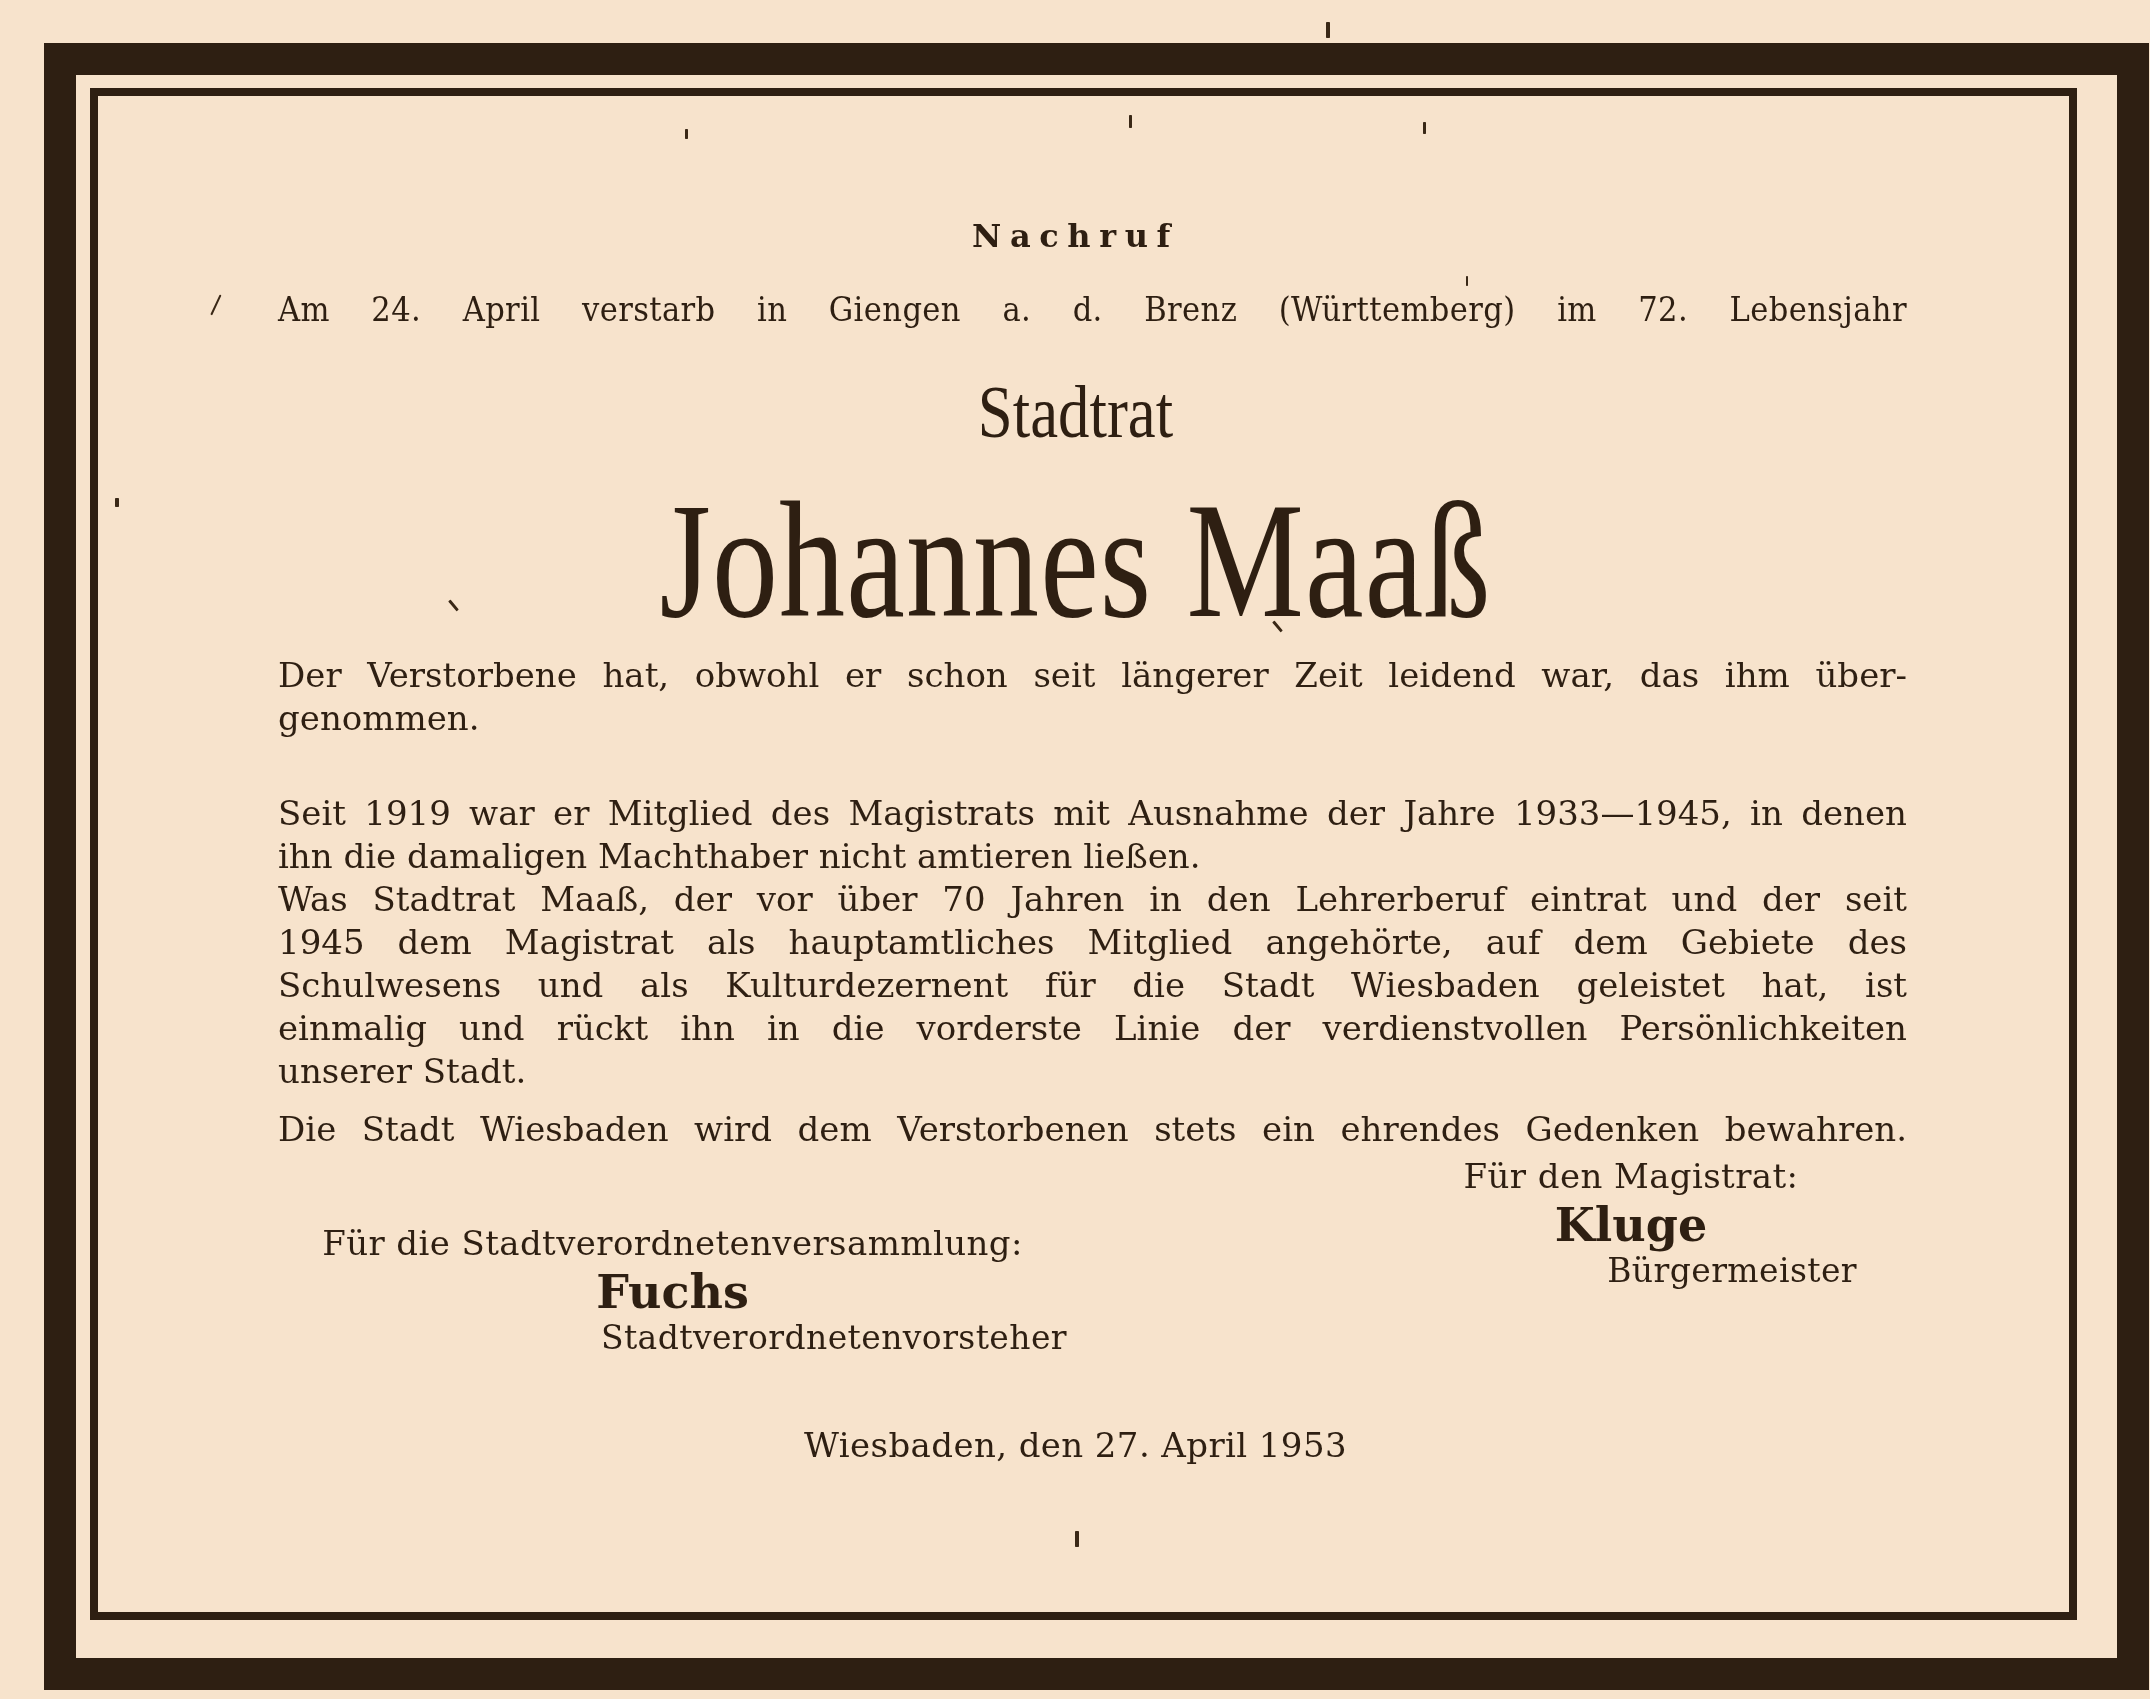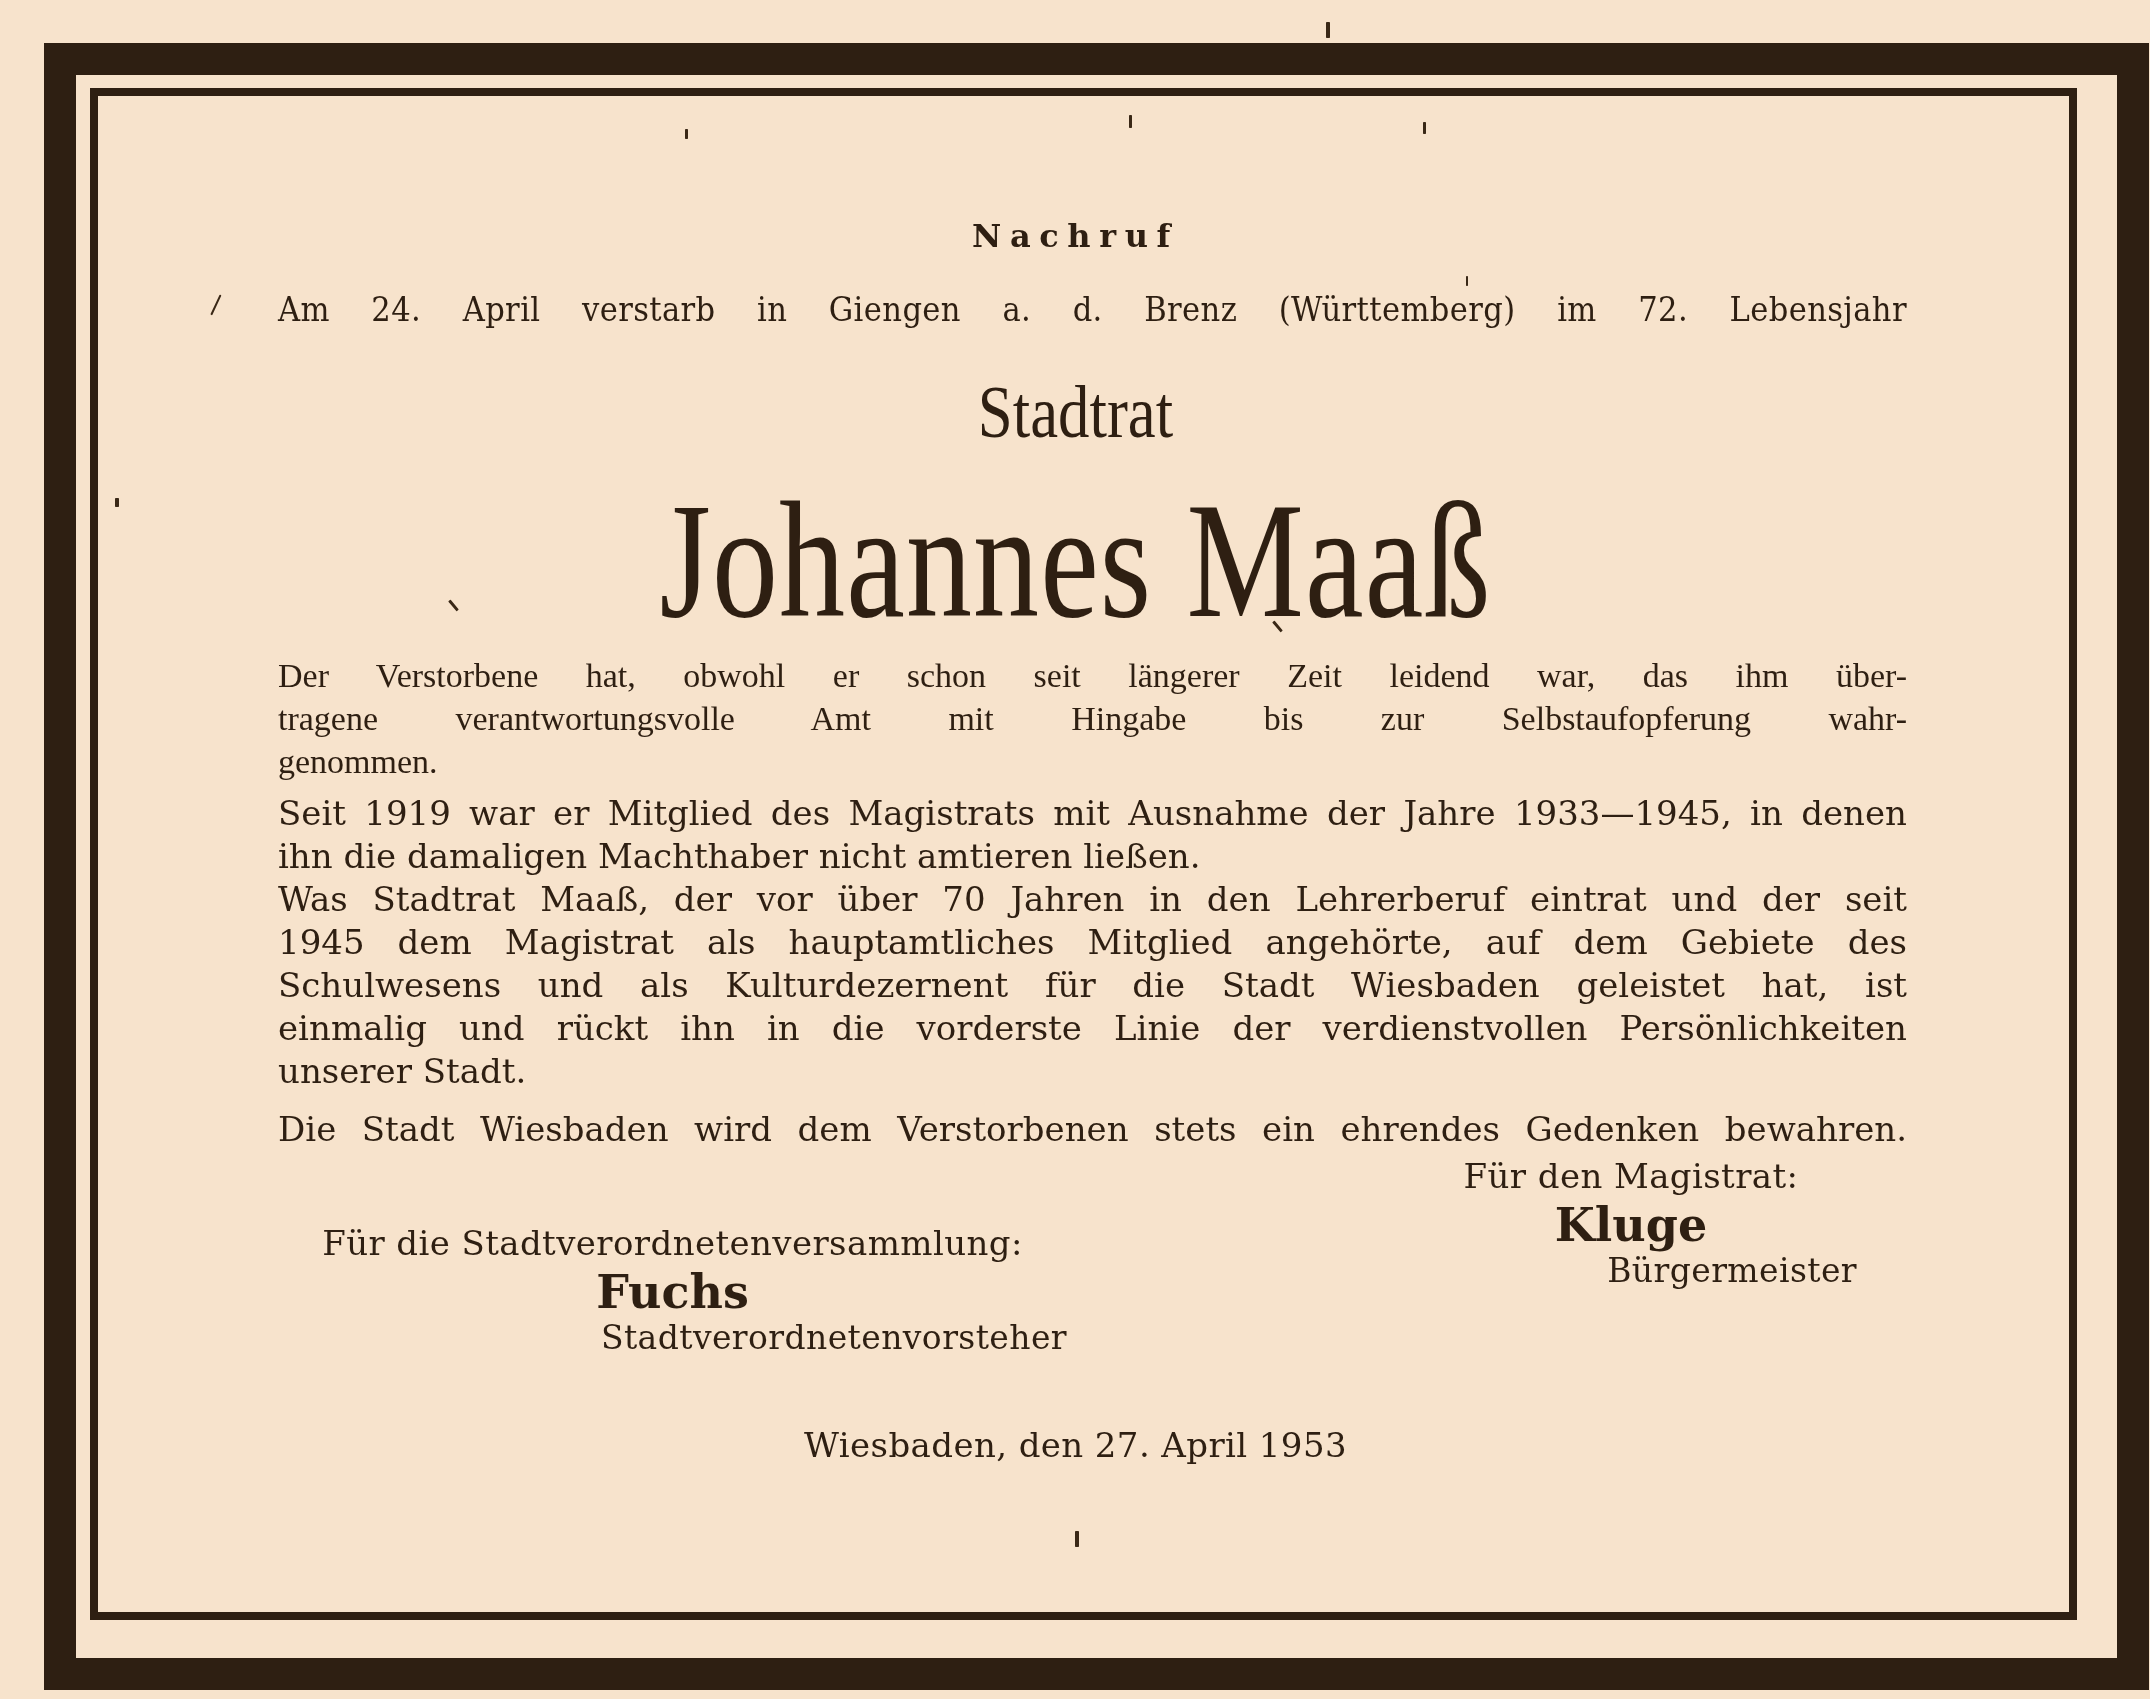--- a/index.html
+++ b/index.html
@@ -40,21 +40,21 @@
     .body {
       position:absolute; left:278px; width:1629px;
       font-size:34px; line-height:43px;
       font-family:"DejaVu Serif", serif;
     }
     .body .line {
       display:block; white-space:nowrap; text-align:justify; text-align-last:justify;
       height:43px; overflow:visible;
     }
     .body .line.last { text-align-last:left; }
-    .p1 { top:654px;font-family:Liberation Serif, serif; }
+    .p1 { top:654px; }
     .p2 { top:792px; }
     .p3 { top:1108px; }
     .sig-col { position:absolute; text-align:center; white-space:nowrap; }
     .sig-left { left:278px; width:789px; top:1222px; }
     .sig-right { left:1405px; width:452px; top:1155px; }
     .sig-label { font-size:34px; line-height:43px; display:block; letter-spacing:0.4px; }
     .sig-name { font-size:46px; font-weight:bold; line-height:47px; display:block; margin-top:4.3px; }
     .sig-role { font-size:33px; line-height:43px; display:block; letter-spacing:0.4px;text-align:right; }
     .dateline { top:1425px; font-size:34px; letter-spacing:0.4px; }
   </style>
@@ -77,21 +77,20 @@
 
 <div class="center kicker">Nachruf</div>
 
 <div class="intro">Am 24. April verstarb in Giengen a. d. Brenz (Württemberg) im 72. Lebensjahr</div>
 
 <div class="center title">Stadtrat</div>
 <div class="center name">Johannes Maaß</div>
 
 <div class="body p1">
   <span class="line">Der Verstorbene hat, obwohl er schon seit längerer Zeit leidend war, das ihm über-</span>
-  <span class="line">tragene verantwortungsvolle Amt mit Hingabe bis zur Selbstaufopferung wahr-</span>
   <span class="line last">genommen.</span>
 </div>
 
 <div class="body p2">
   <span class="line">Seit 1919 war er Mitglied des Magistrats mit Ausnahme der Jahre 1933—1945, in denen</span>
   <span class="line last">ihn die damaligen Machthaber nicht amtieren ließen.</span>
   <span class="line">Was Stadtrat Maaß, der vor über 70 Jahren in den Lehrerberuf eintrat und der seit</span>
   <span class="line">1945 dem Magistrat als hauptamtliches Mitglied angehörte, auf dem Gebiete des</span>
   <span class="line">Schulwesens und als Kulturdezernent für die Stadt Wiesbaden geleistet hat, ist</span>
   <span class="line">einmalig und rückt ihn in die vorderste Linie der verdienstvollen Persönlichkeiten</span>

